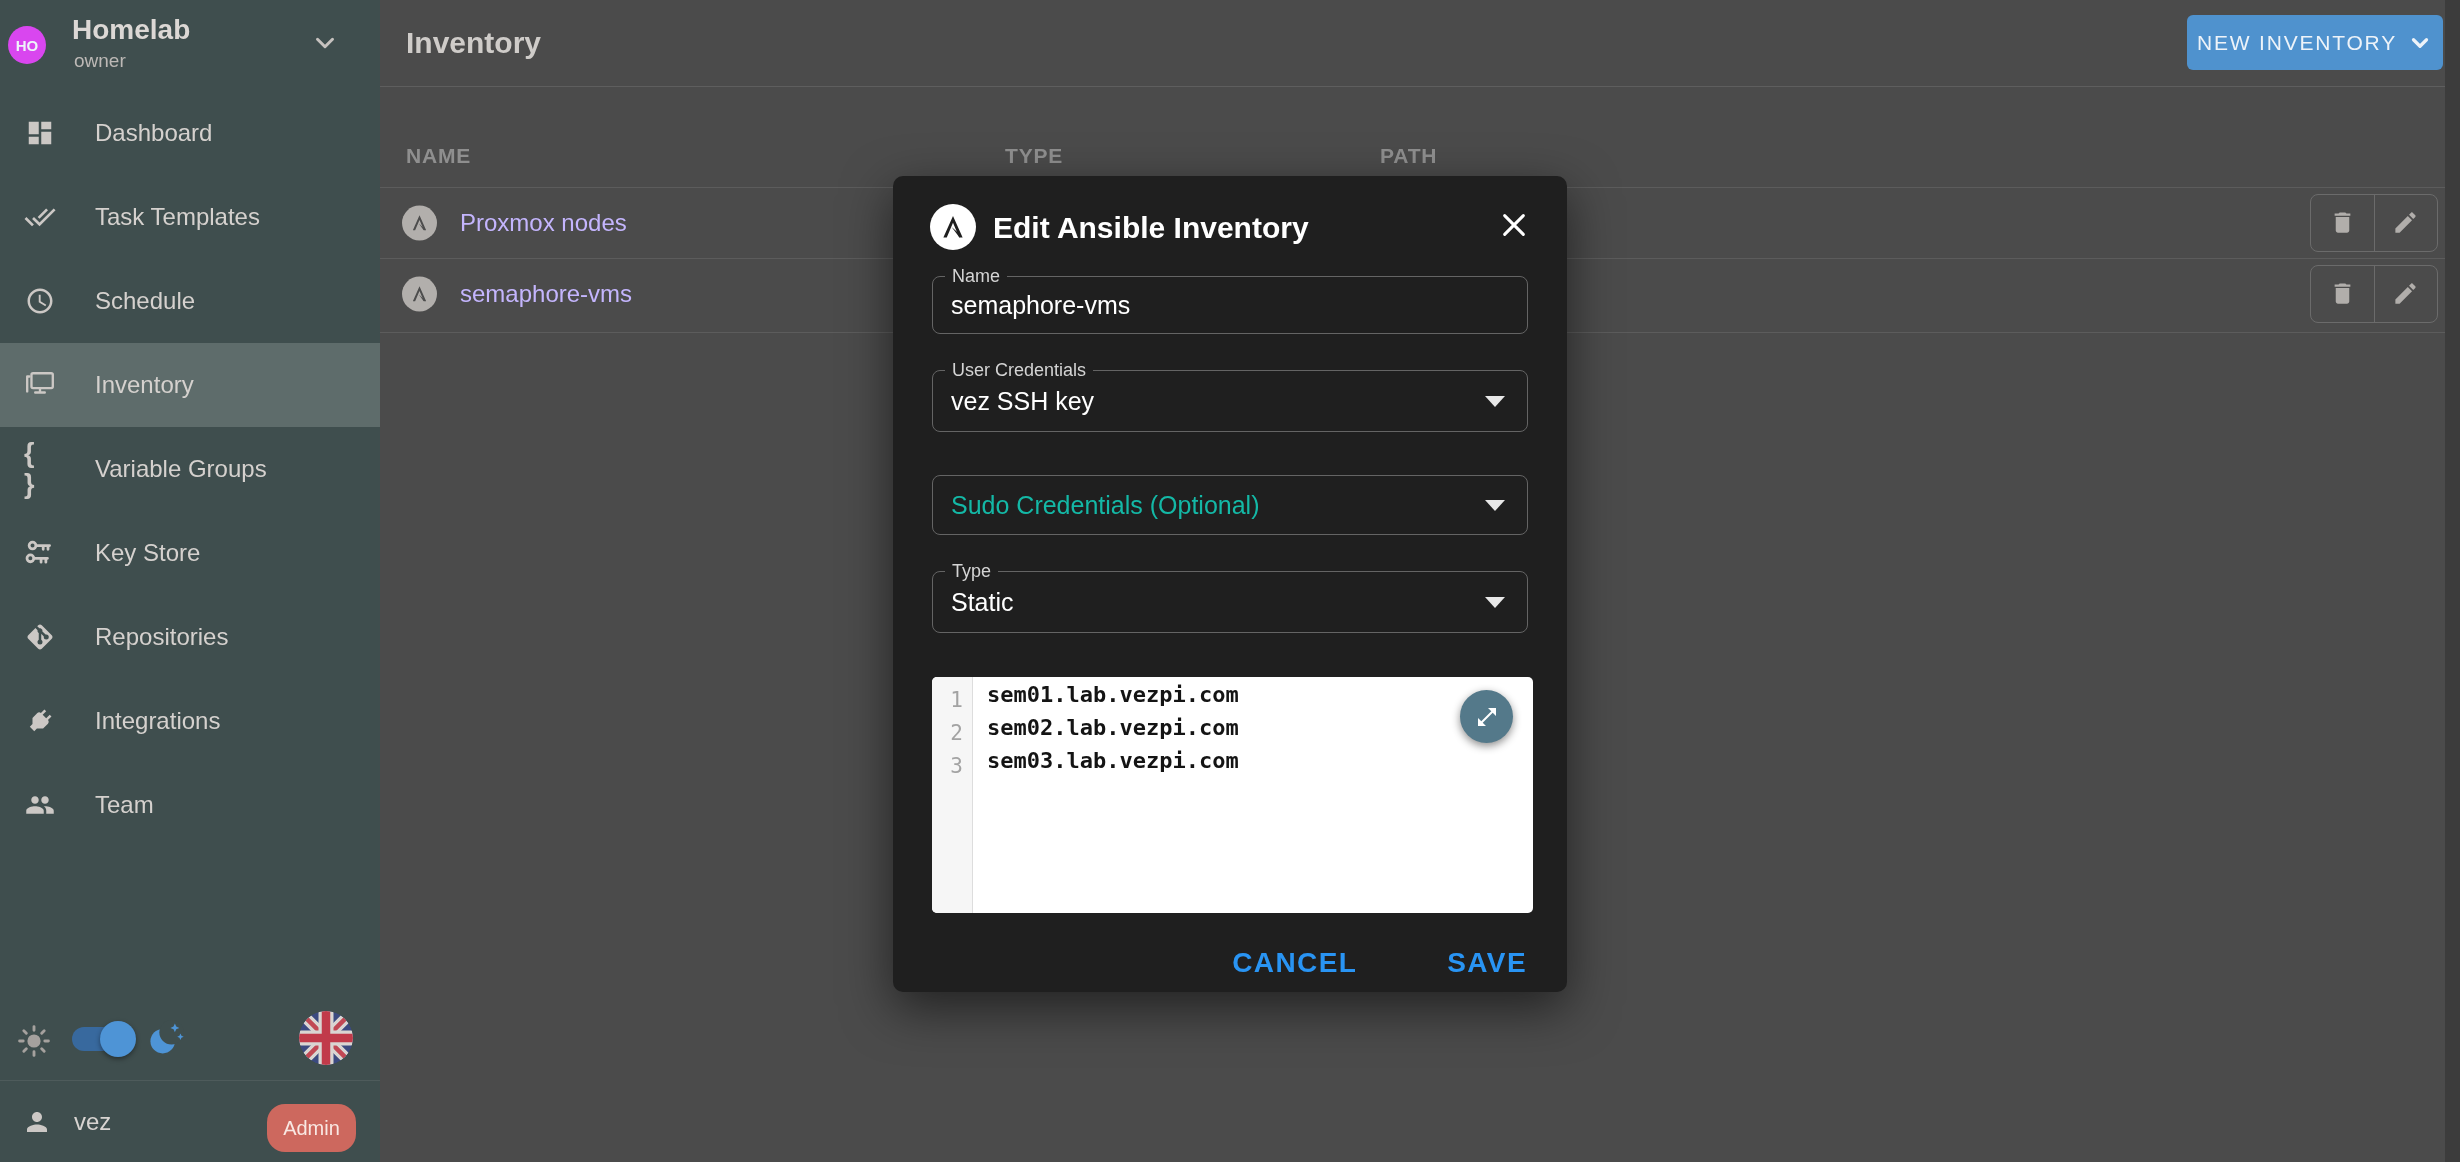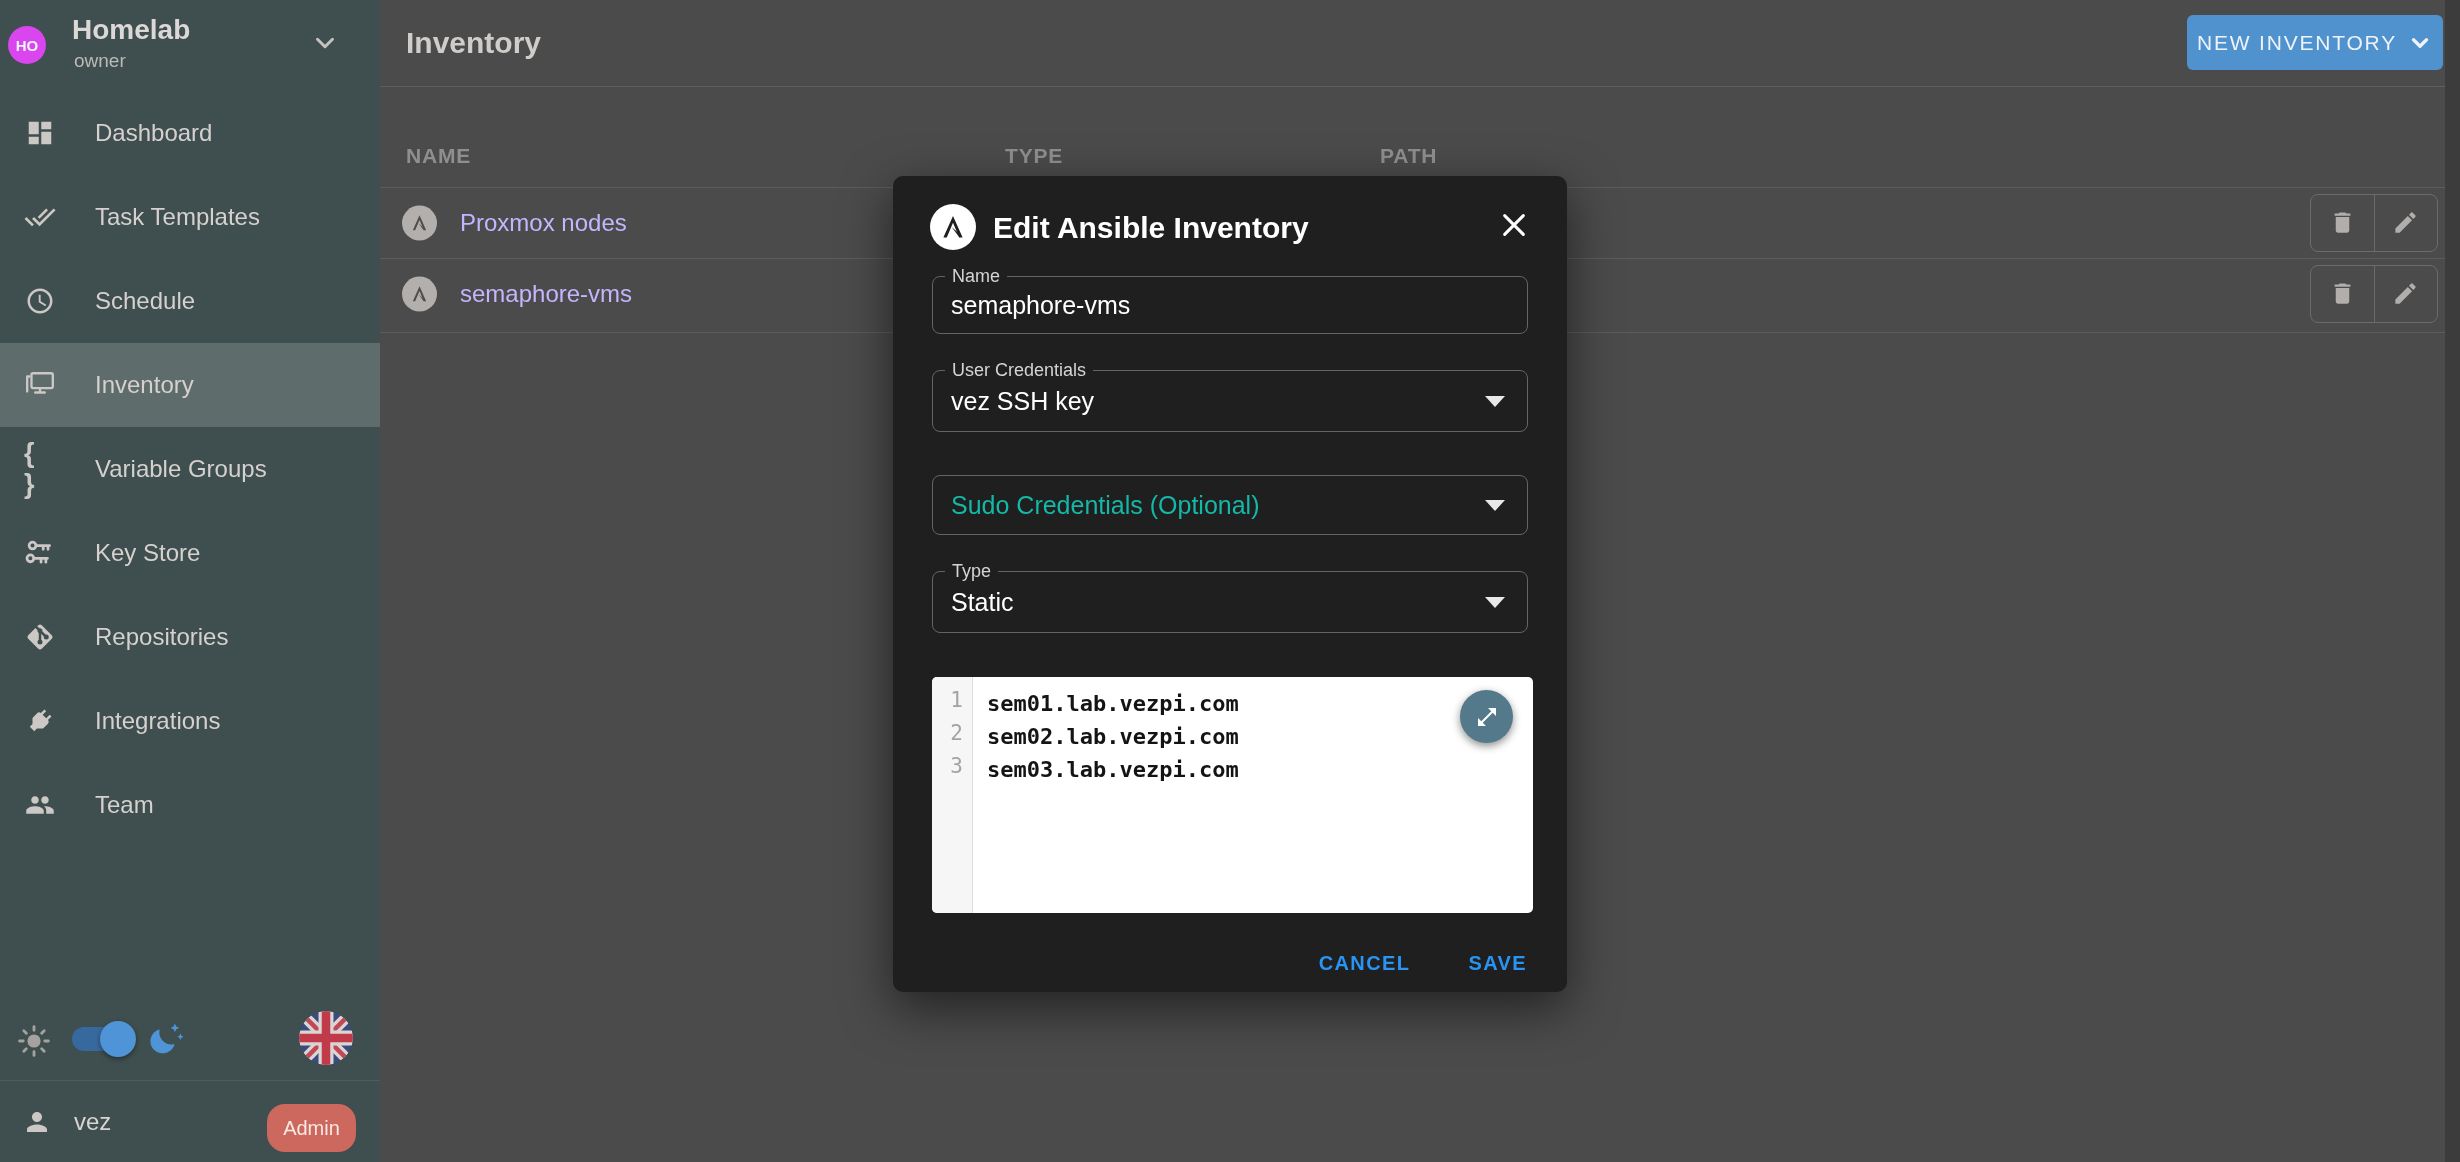--- a/index.html
+++ b/index.html
@@ -97,31 +97,31 @@
   .f-user { top:194px; height:62px; }
   .f-sudo { top:299px; height:60px; }
   .f-type { top:395px; height:62px; }
 
   .editor { position:absolute; left:39px; top:501px; width:601px; height:236px; background:#ffffff;
             border-radius:5px; overflow:hidden; }
   .gutter { position:absolute; left:0; top:0; width:41px; height:236px; background:#f6f6f6;
             border-right:1px solid #dddddd; padding-top:7px; }
   .gutter div { font-family:"DejaVu Sans Mono", monospace; font-size:21px; line-height:33px;
                 color:#a3a3a3; text-align:right; padding-right:9px; }
-  .code { position:absolute; left:41px; top:0; right:0; padding:10px 0 0 14px; }
+  .code { position:absolute; left:41px; top:0; right:0; padding:1px 0 0 14px; }
   .code div { font-family:"DejaVu Sans Mono", monospace; font-size:22px; font-weight:bold;
               line-height:33px; color:#141414; white-space:pre; }
   .editor-fab { position:absolute; left:567px; top:514px; width:53px; height:53px; border-radius:50%;
                 background:#54798a; box-shadow:0 3px 8px rgba(0,0,0,.45); display:flex;
                 align-items:center; justify-content:center; cursor:pointer; z-index:6; }
 
   .modal-footer { position:absolute; left:0; top:758px; width:674px; height:58px; display:flex;
                   align-items:center; justify-content:flex-end; gap:58px; padding-right:40px; }
   .text-btn { background:none; border:none; font-family:"Liberation Sans",sans-serif;
-              font-size:20px; font-weight:bold; letter-spacing:1.4px; color:#2994f3; cursor:pointer; }
+              font-size:28px; font-weight:bold; letter-spacing:1.4px; color:#2994f3; cursor:pointer;margin-left:32px; }
 </style>
 </head>
 <body>
 
 <div class="app">
 
   <div class="sidebar">
     <div class="ws-header">
       <div class="ws-avatar">HO</div>
       <div class="ws-name">Homelab</div>

